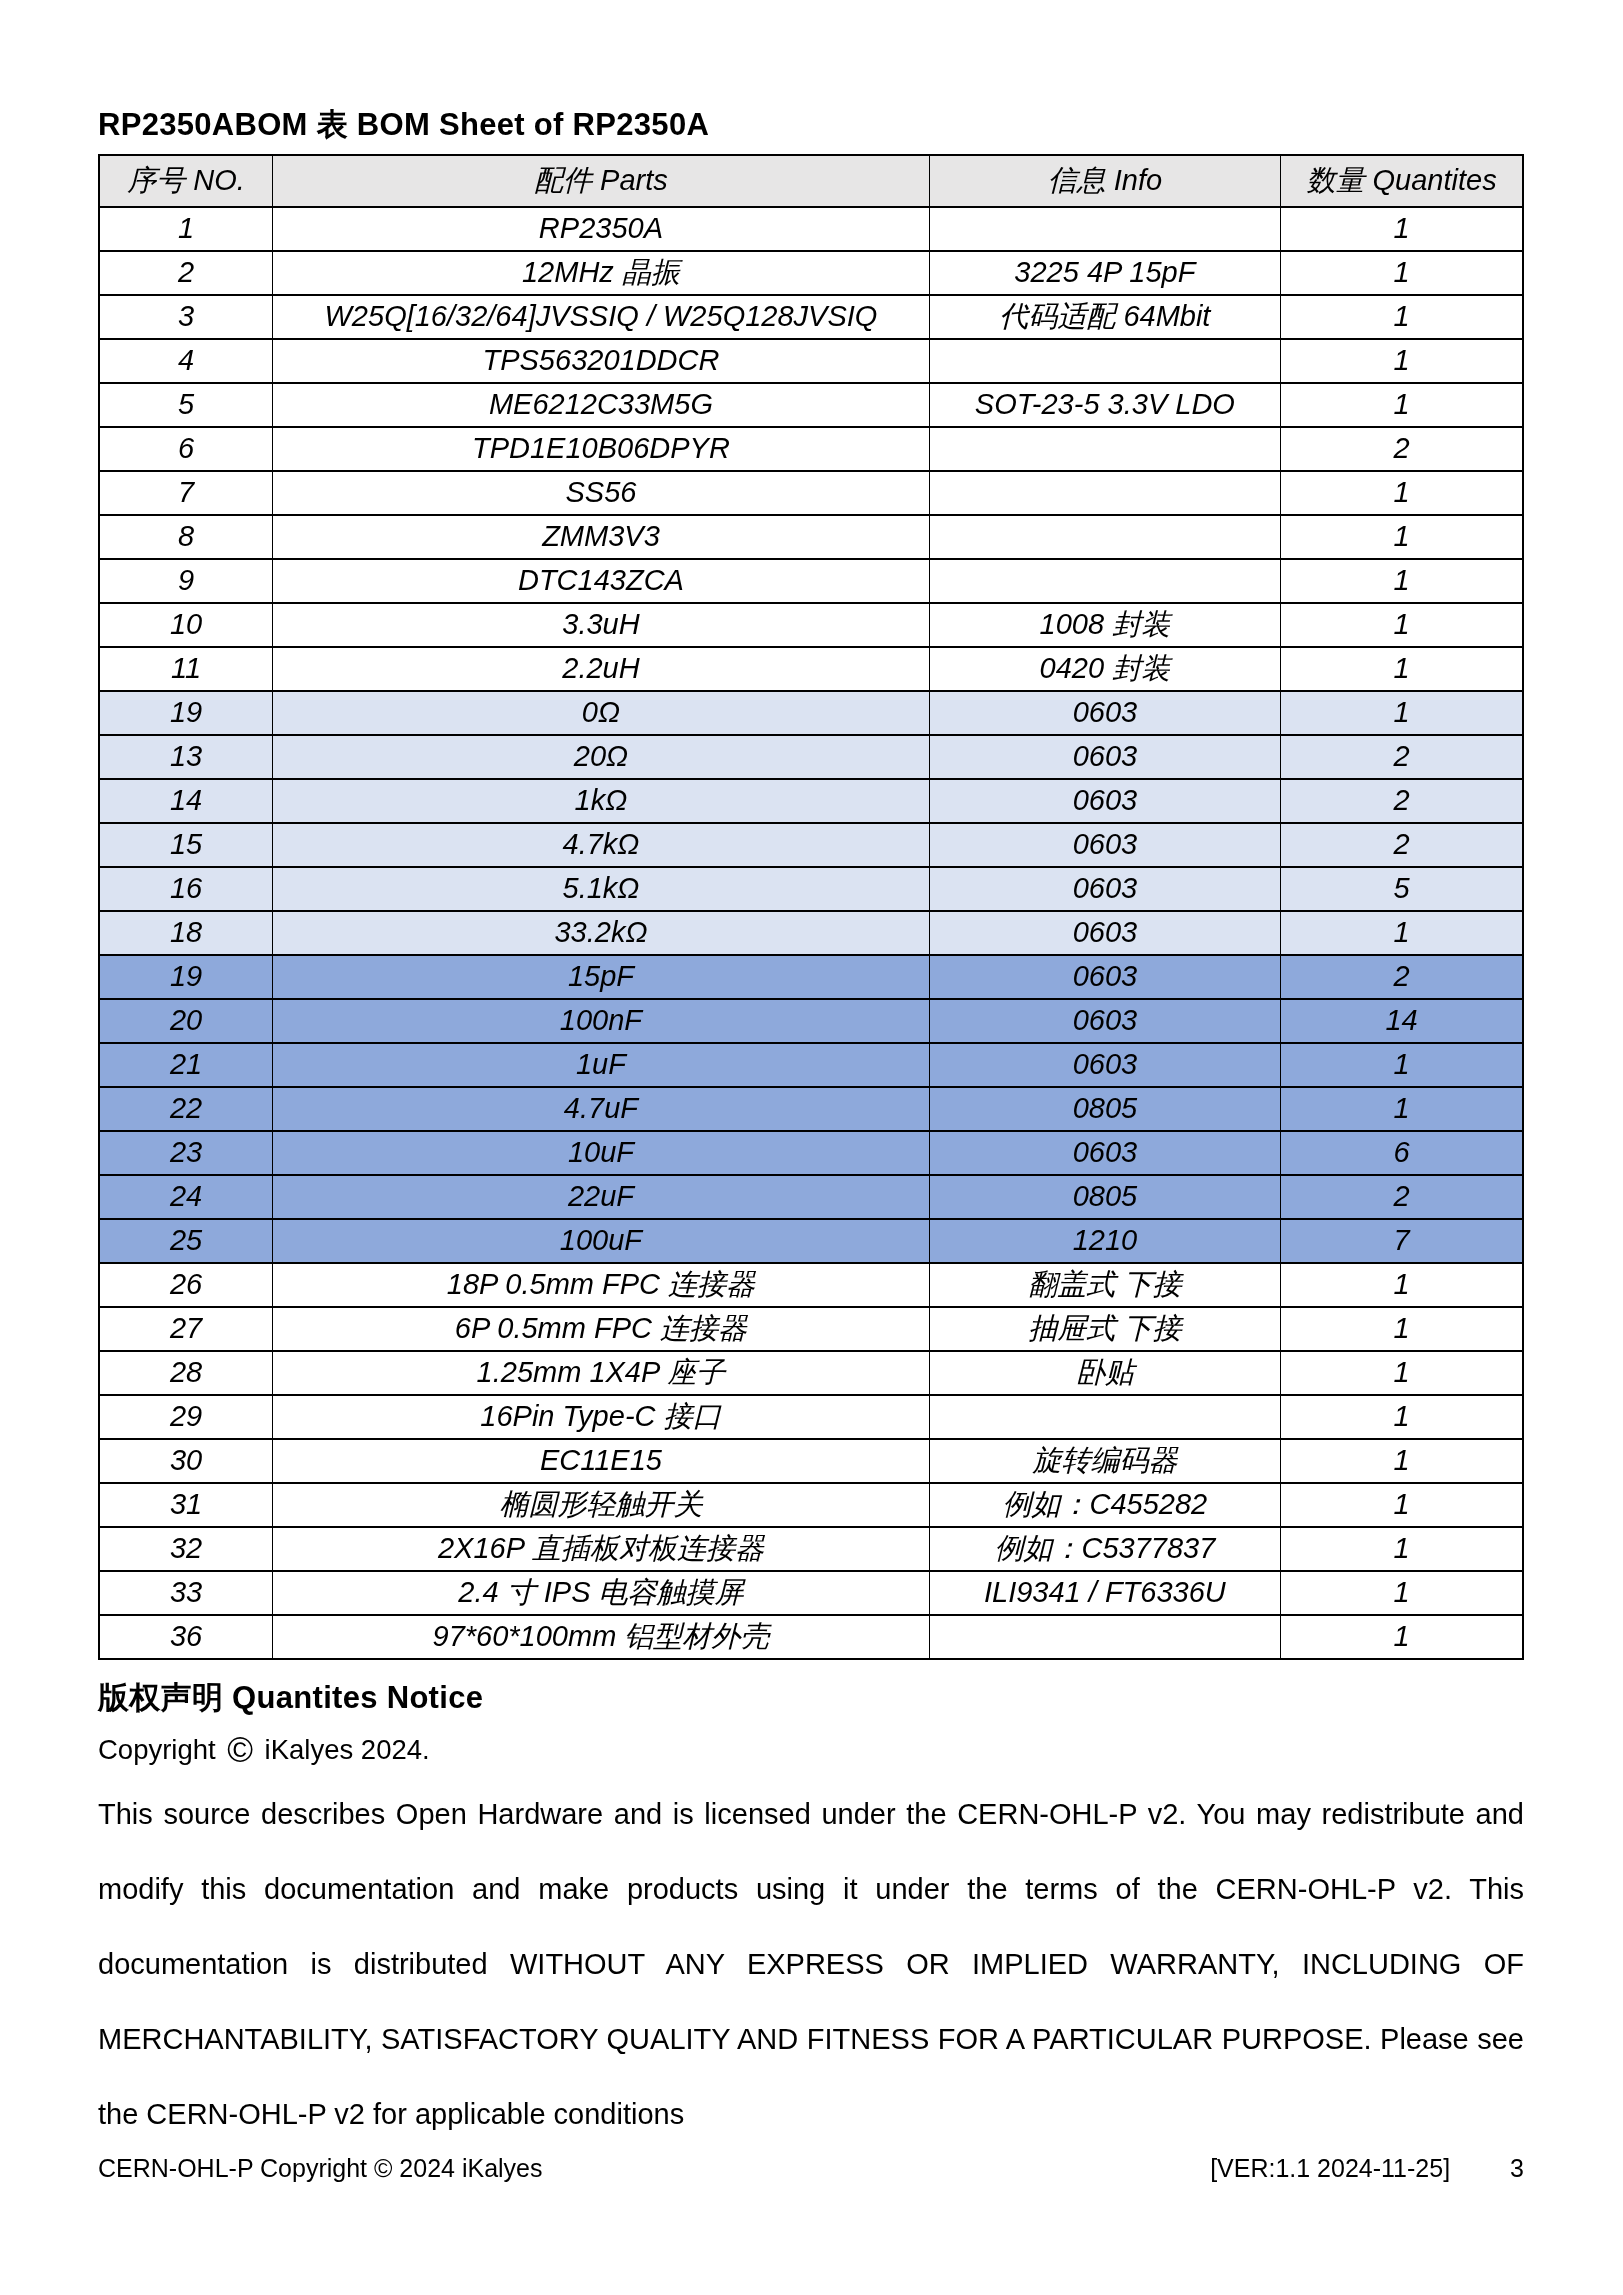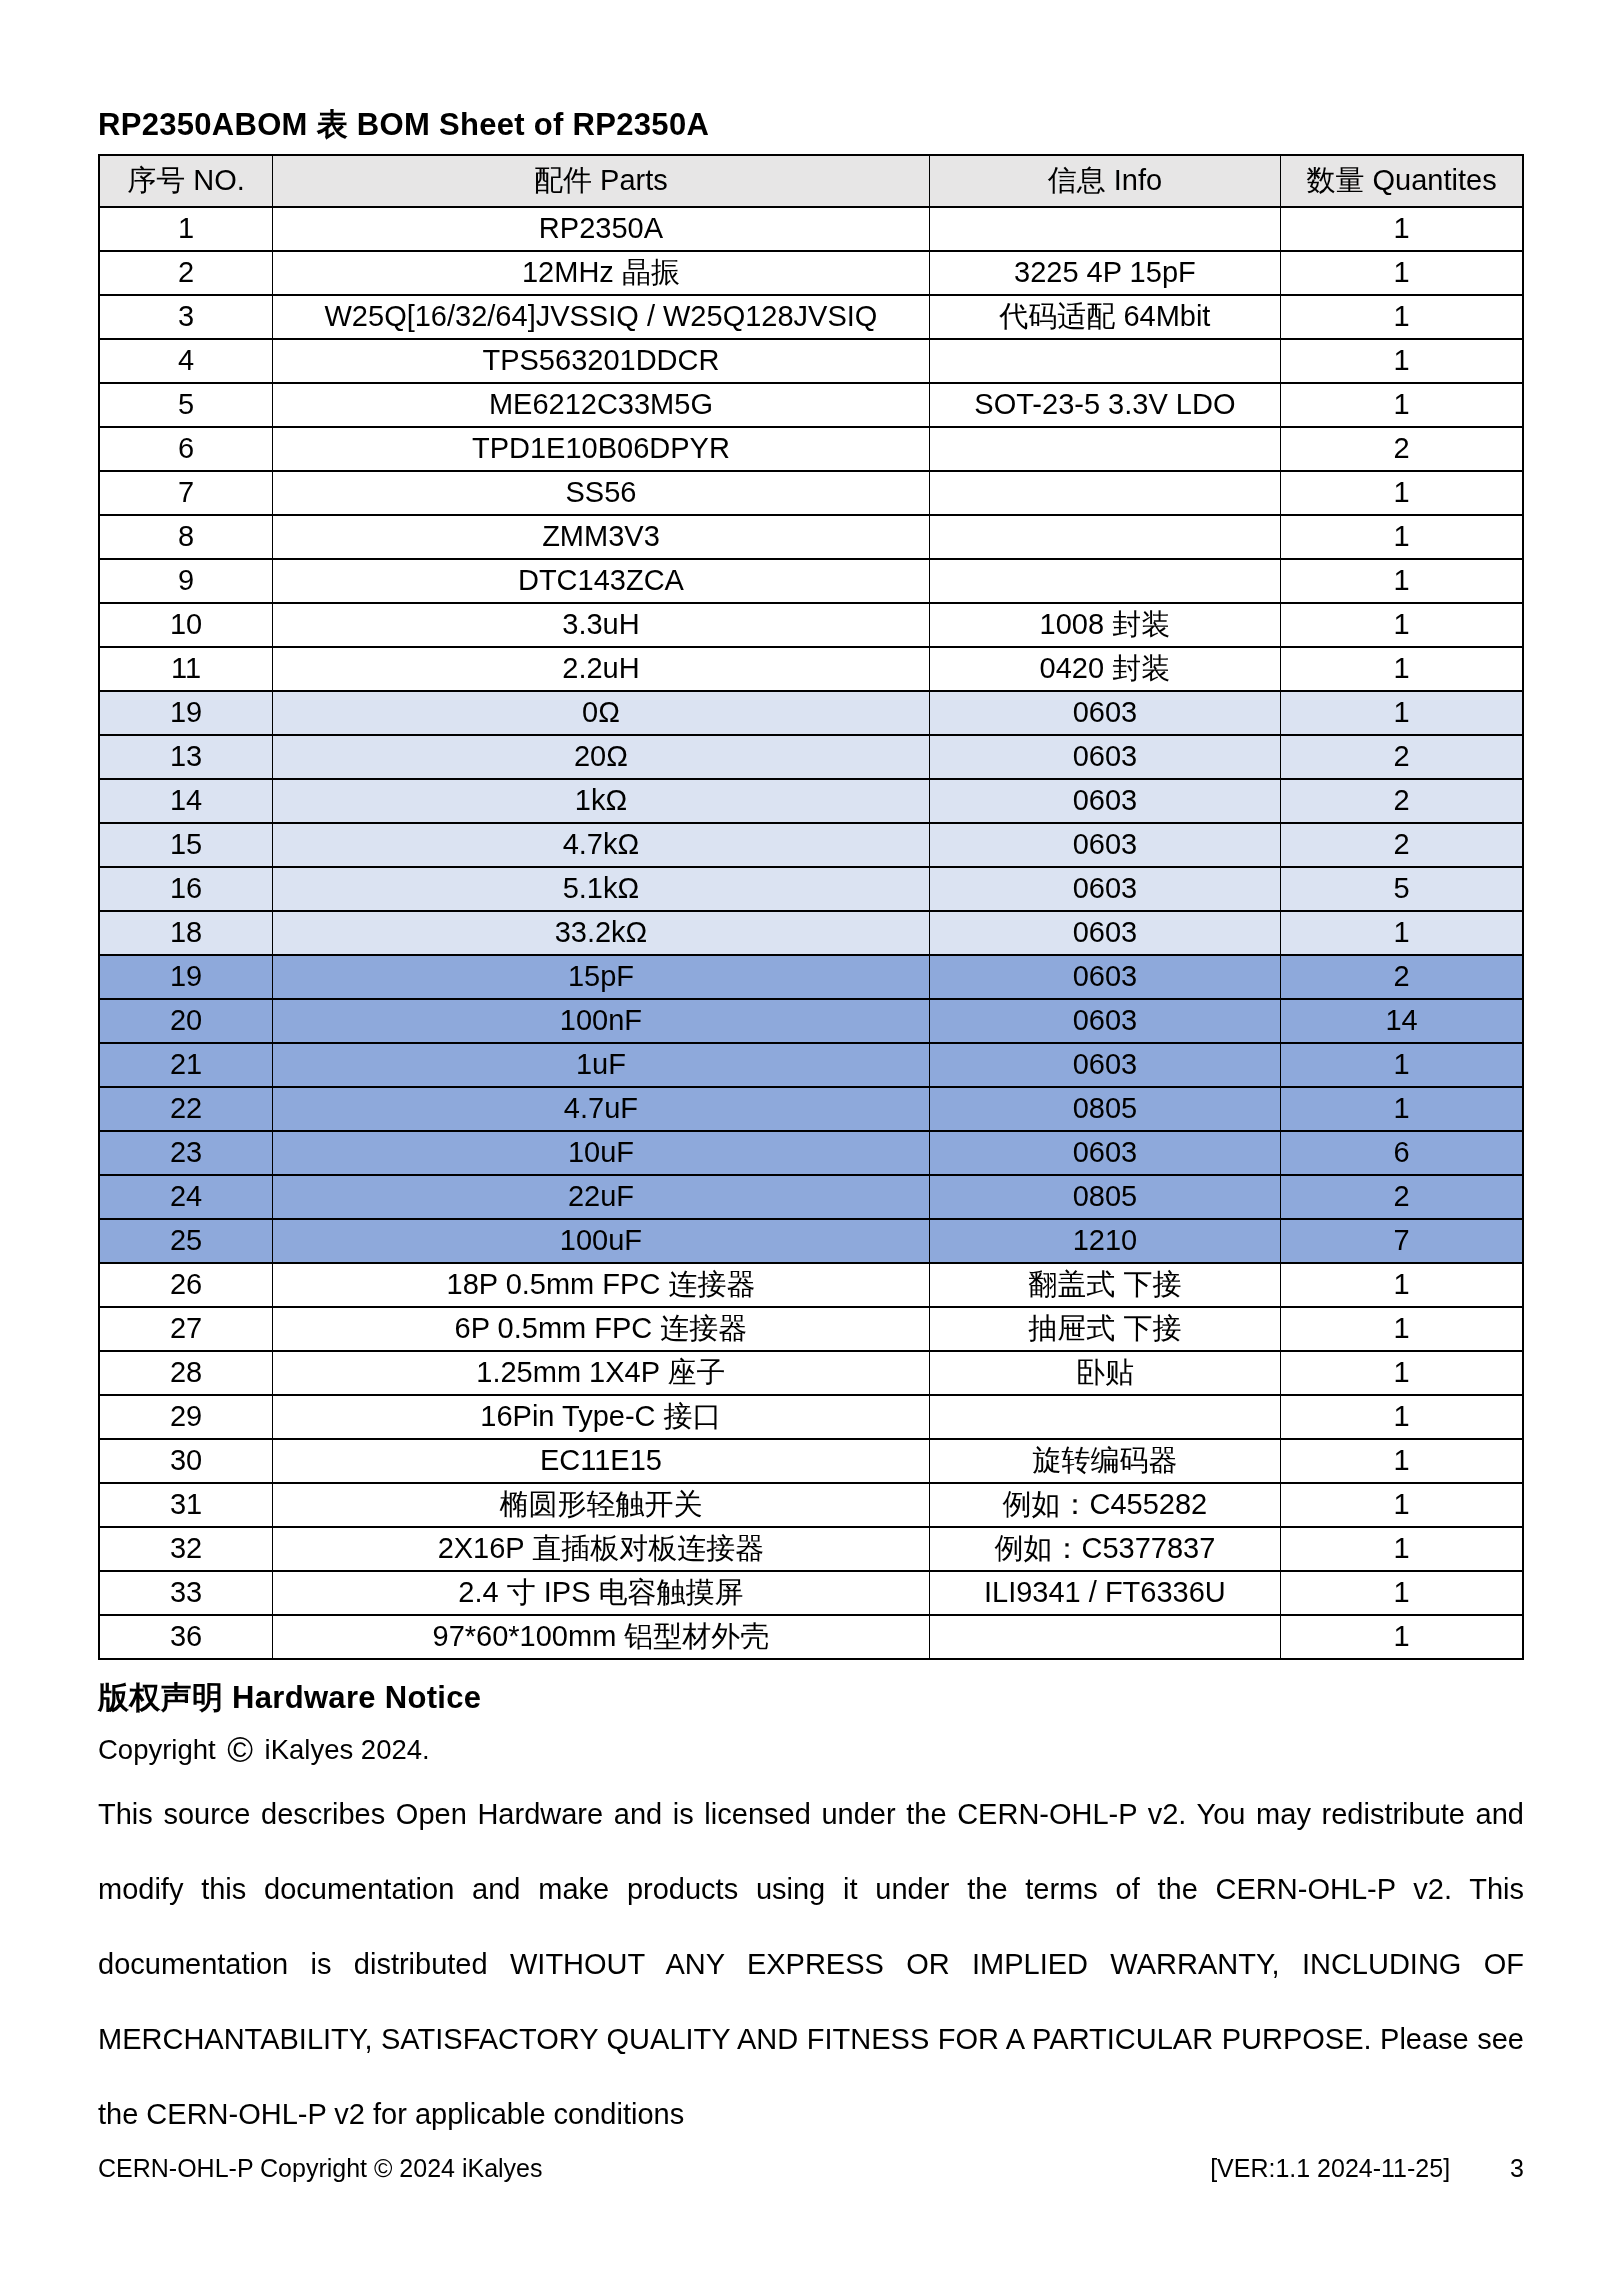--- a/index.html
+++ b/index.html
@@ -19,20 +19,21 @@
     font-size: 31px;
     line-height: 37px;
     font-weight: 700;
     letter-spacing: 0.3px;
   }
   table.bom {
     width: 100%;
     border-collapse: collapse;
     table-layout: fixed;
     border: 2.6px solid #000;
+    font-style: italic;
   }
   table.bom th, table.bom td {
     border: 1.3px solid #000;
     border-top-width: 2.6px;
     border-bottom-width: 2.6px;
     text-align: center;
     vertical-align: middle;
     font-size: 29px;
     font-weight: 400;
     padding: 0 5.2px;
@@ -300,21 +301,21 @@
     </tr>
         <tr class="shade-white">
       <td>36</td>
       <td>97*60*100mm 铝型材外壳</td>
       <td></td>
       <td>1</td>
     </tr>
       </tbody>
   </table>
 
-  <div class="copyright-heading">版权声明  Hardware Notice</div>
+  <div class="copyright-heading">版权声明  Quantites Notice</div>
 
   <div class="copyright-line">
     <span>Copyright</span>
     <span class="c-symbol">©</span>
     <span>iKalyes 2024.</span>
   </div>
 
   <p class="copyright-body">This source describes Open Hardware and is licensed under the CERN-OHL-P v2. You may redistribute and modify this documentation and make products using it under the terms of the CERN-OHL-P v2. This documentation is distributed WITHOUT ANY EXPRESS OR IMPLIED WARRANTY, INCLUDING OF MERCHANTABILITY, SATISFACTORY QUALITY AND FITNESS FOR A PARTICULAR PURPOSE. Please see the CERN-OHL-P v2 for applicable conditions</p>
 
   <div class="footer">

